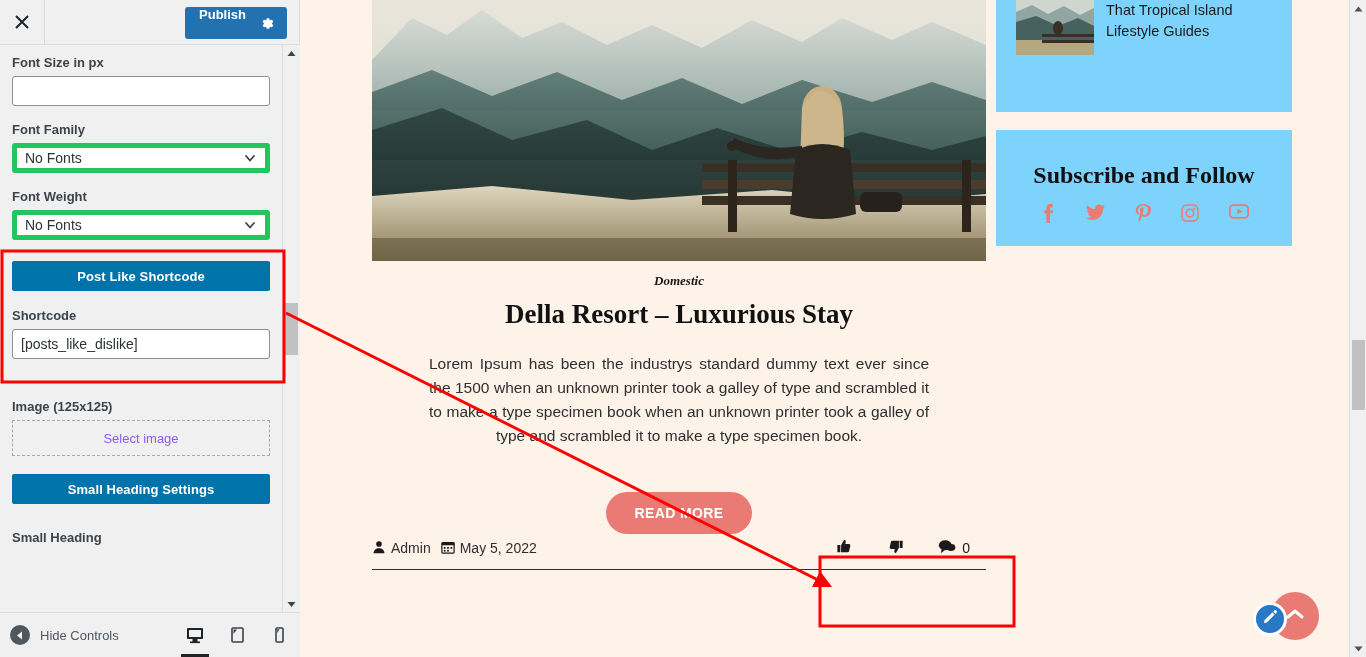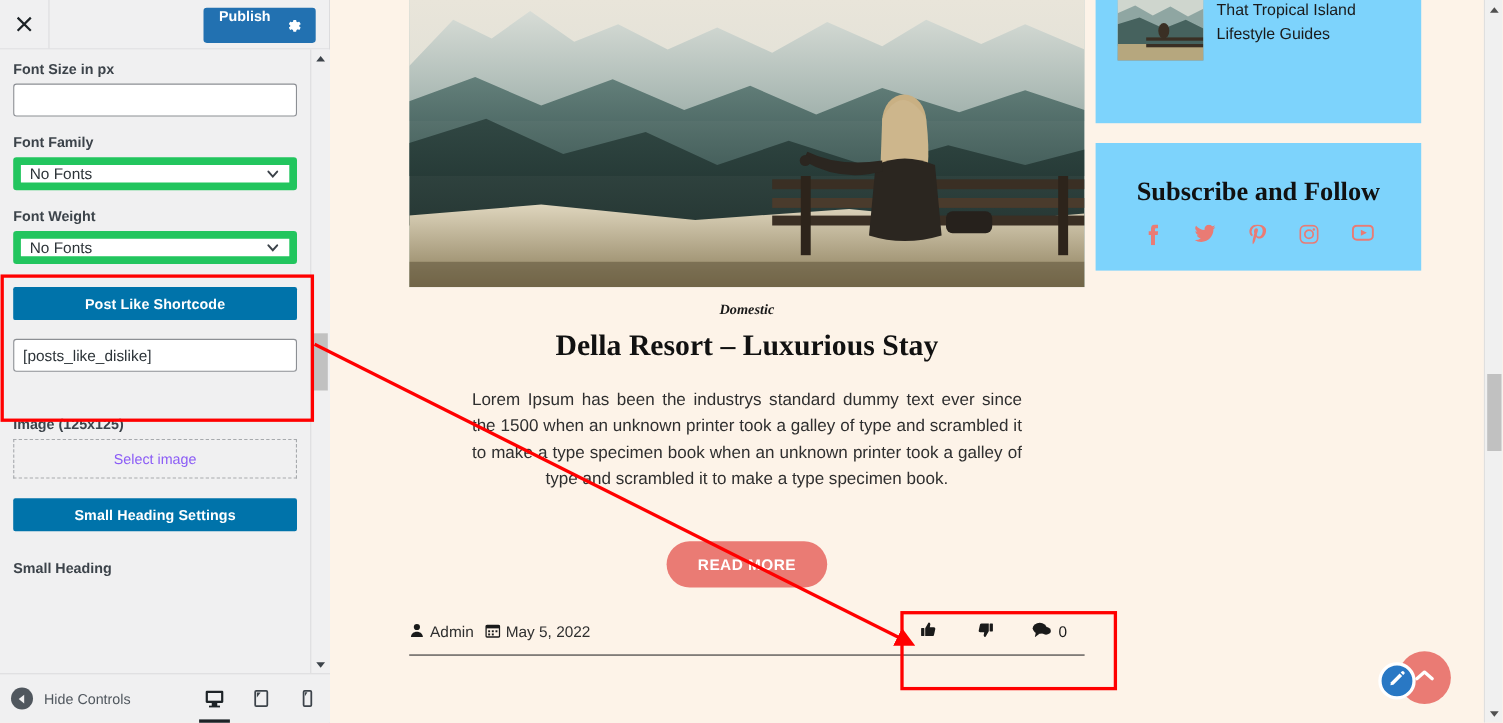--- a/index.html
+++ b/index.html
@@ -79,21 +79,21 @@
   .text-input {
     width: 258px; height: 30px;
     border: 1px solid #8c8f94; border-radius: 3px;
     background: #fff; padding: 0 8px;
     font-size: 14px; color: #2c3338;
     font-family: "Liberation Sans", sans-serif;
     margin-bottom: 16px;
   }
   .select-box {
     width: 258px; height: 30px;
-    border: 7px solid #22c55e; border-radius: 3px;
+    border: 5px solid #22c55e; border-radius: 3px;
     background: #fff; padding: 0 8px;
     font-size: 14px; color: #2c3338;
     display:flex; align-items:center; justify-content: space-between;
     margin-bottom: 16px;
     cursor: pointer;
   }
   .select-box .chev { color:#3c434a; display:flex; }
 
   .section-btn {
     width: 258px; height: 30px;
@@ -179,21 +179,21 @@
   .read-more {
     display:inline-block;
     background: #ea7b74; color:#fff;
     border: none; border-radius: 22px;
     padding: 13px 28px;
     font-size: 14px; font-weight: bold; letter-spacing: .4px;
     cursor: pointer;
     font-family: "Liberation Sans", sans-serif;
   }
   .post-meta-row {
-    margin-top: 30px;
+    margin-top: 4px;
     display:flex; align-items:center;
     font-size: 14px; color: #2f2f2f;
   }
   .meta-item { display:flex; align-items:center; gap:5px; margin-right: 10px; }
   .post-rule {
     border-top: 1px solid #2f2f2f;
     margin-top: 11px;
   }
   .reactions {
     margin-left: auto;
@@ -305,20 +305,21 @@
               <path d="M3 5 L7 9.5 L11 5" stroke="#3c434a" stroke-width="1.8" fill="none" stroke-linecap="round"></path>
             </svg>
         </span>
       </div>
 
       <div style="height:5px"></div>
 
       <button class="section-btn">Post Like Shortcode</button>
 
       <div style="height:17px"></div>
+      <div class="field-label">Shortcode</div>
       <input class="text-input" type="text" value="[posts_like_dislike]" style="">
 
       <div style="height:4px"></div>
 
       <div style="height:20px"></div>
       <div class="field-label">Image (125x125)</div>
       <div class="dropzone">Select image</div>
 
       <div style="height:2px"></div>
       <button class="section-btn">Small Heading Settings</button>

